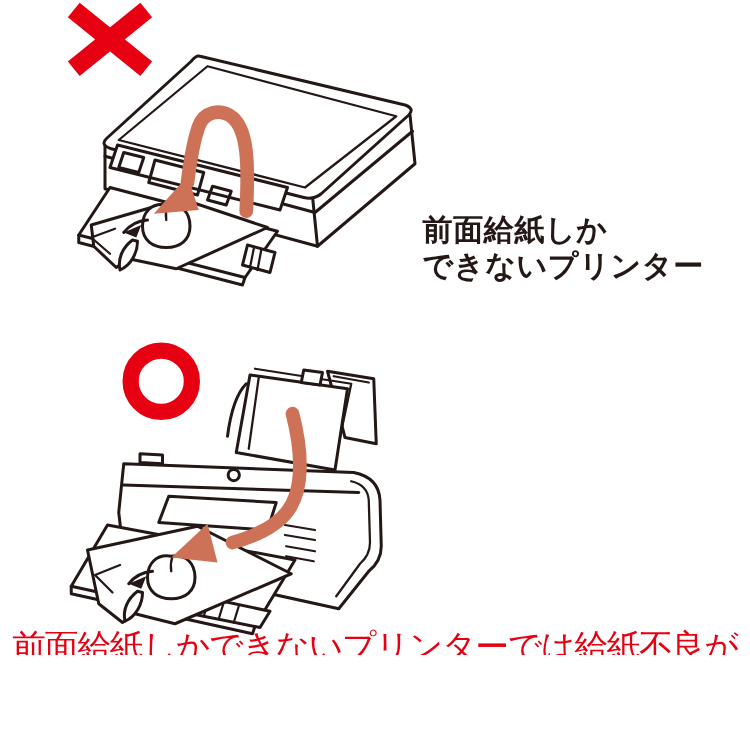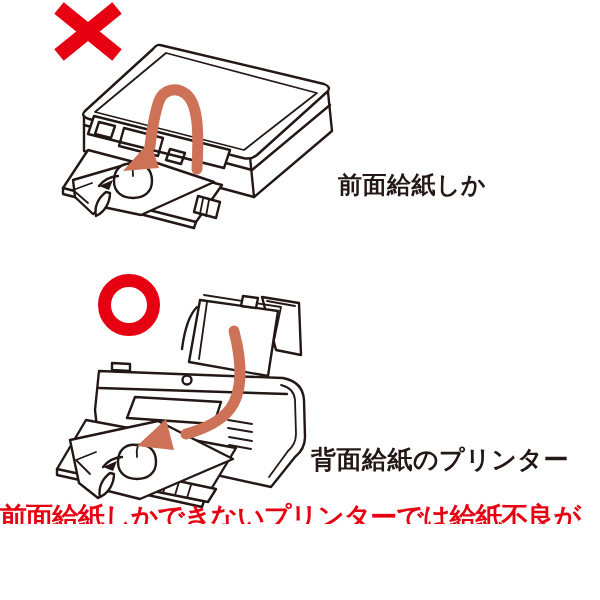--- a/index.html
+++ b/index.html
@@ -25,22 +25,22 @@
   .red-stroke{stroke:var(--mark-red);fill:none;}
   .arrow-stroke{stroke:var(--arrow-salmon);stroke-width:11;fill:none;stroke-linecap:round;}
   .arrow-head{fill:var(--arrow-salmon);stroke:none;}
   .caption{
     position:absolute;color:var(--text-black);font-weight:700;
     letter-spacing:0.5px;white-space:nowrap;
   }
   .caption-front{left:338px;top:170px;font-size:24px;line-height:29px;}
   .caption-rear{left:311px;top:445px;font-size:25px;line-height:29px;}
   .warning{
-    position:absolute;left:0;top:502px;width:600px;text-align:left;
-    color:var(--warning-red);font-weight:700;font-size:27px;line-height:31px;
+    position:absolute;left:0;top:502px;width:600px;text-align:center;
+    color:var(--warning-red);font-weight:400;font-size:27px;line-height:31px;
     letter-spacing:-1px;white-space:nowrap;
   }
   .warning div{width:600px;}
 </style>
 </head>
 <body>
 
 <div id="stage">
 
   <svg id="art" width="600" height="600" viewBox="0 0 600 600">
@@ -124,23 +124,21 @@
     </g>
 
     <g>
       <path class="arrow-stroke" d="M234,331 C242,362 243,392 230,409 C221,421 204,429 186,434"></path>
       <polygon class="arrow-head" points="137,446 166,419 174,450"></polygon>
     </g>
   </svg>
 
   <div class="caption caption-front">
     <div>前面給紙しか</div>
+    <div>できないプリンター</div>
   </div>
 
-  <div class="caption caption-rear">
-    <div>背面給紙のプリンター</div>
-  </div>
 
   <div class="warning">
     <div>前面給紙しかできないプリンターでは給紙不良が</div>
   </div>
 
 </div>
 
 </body></html>

